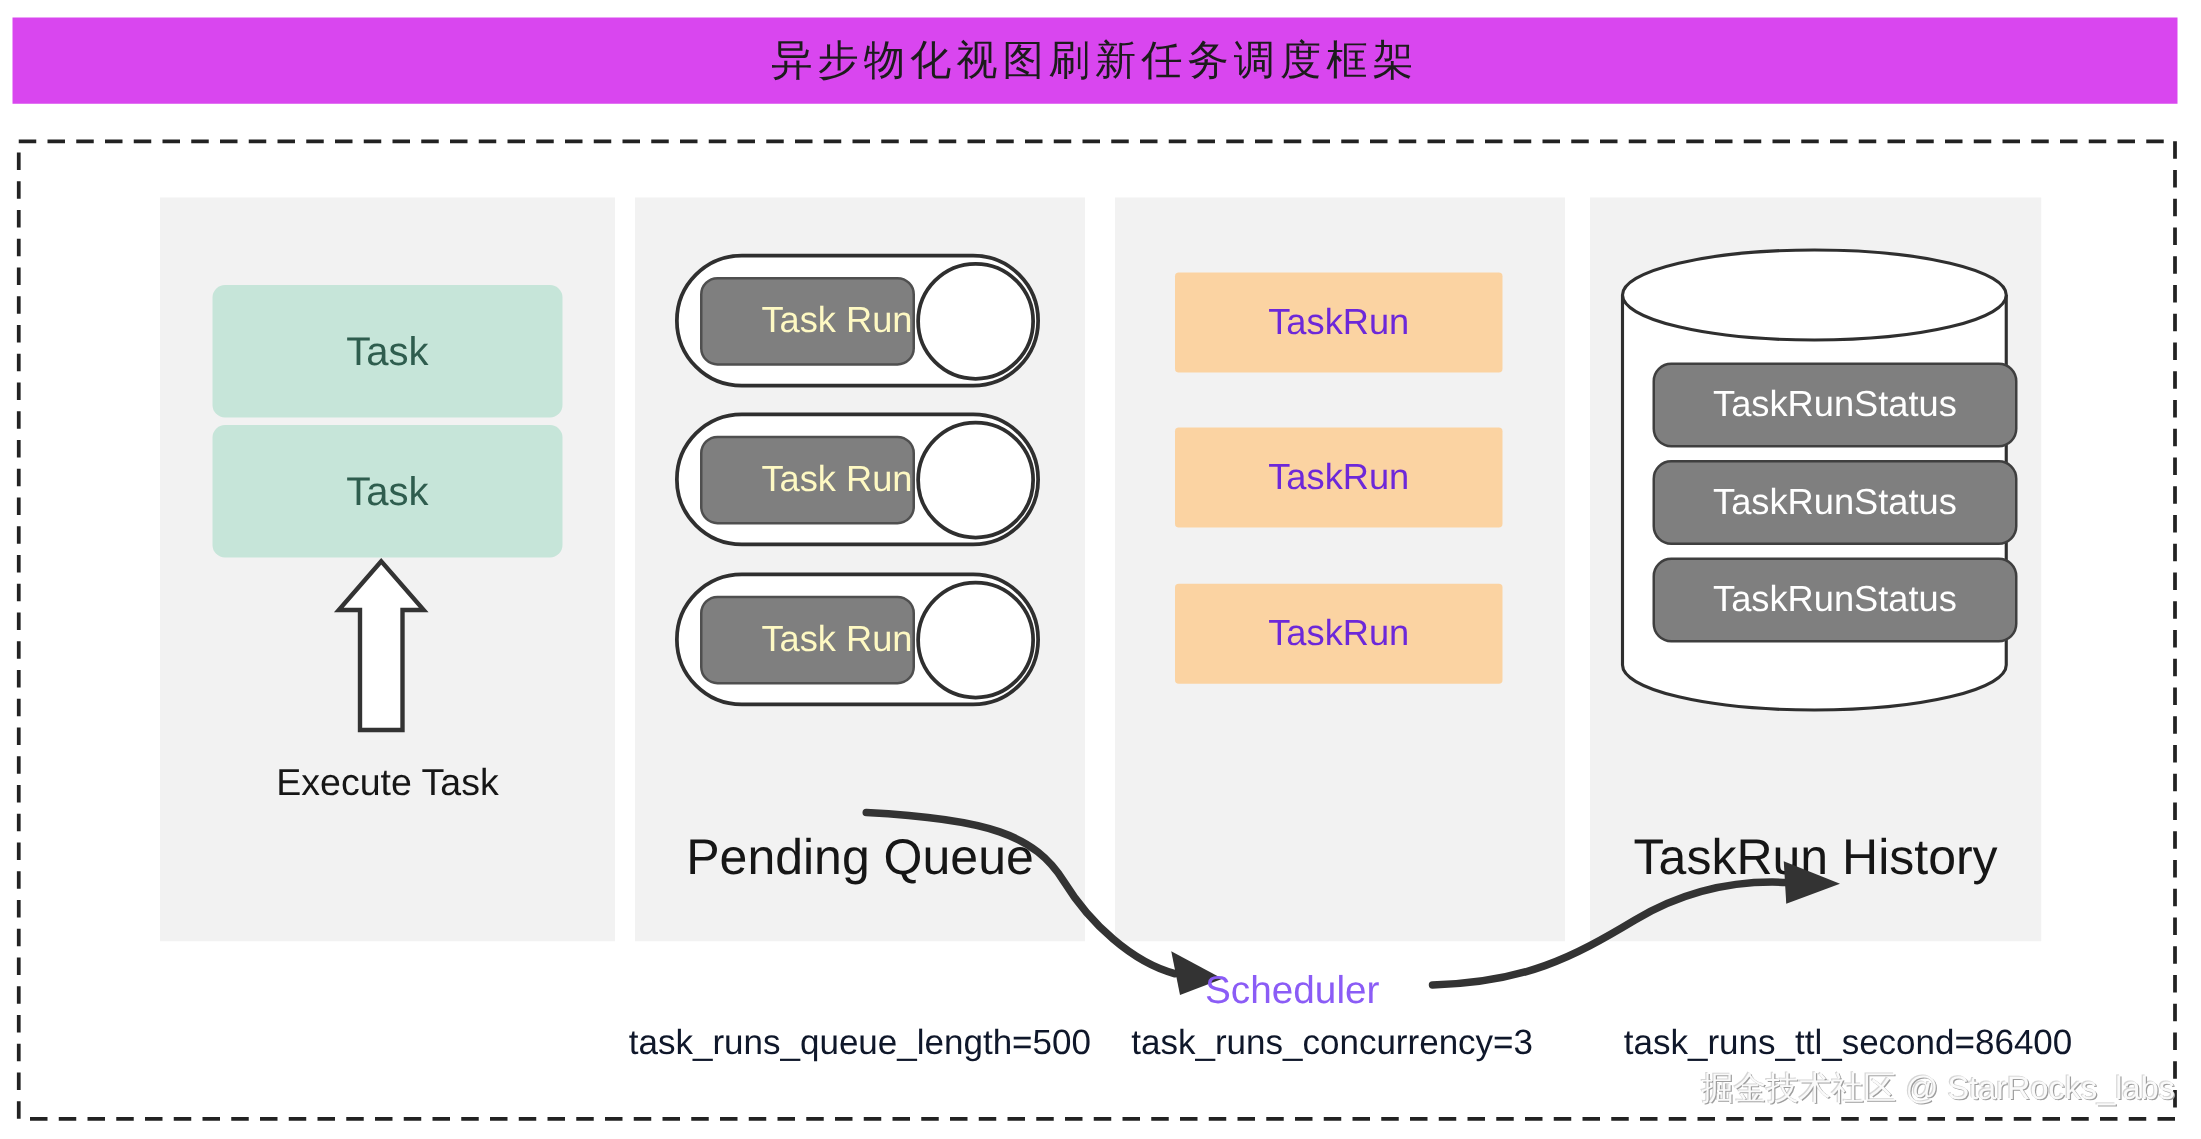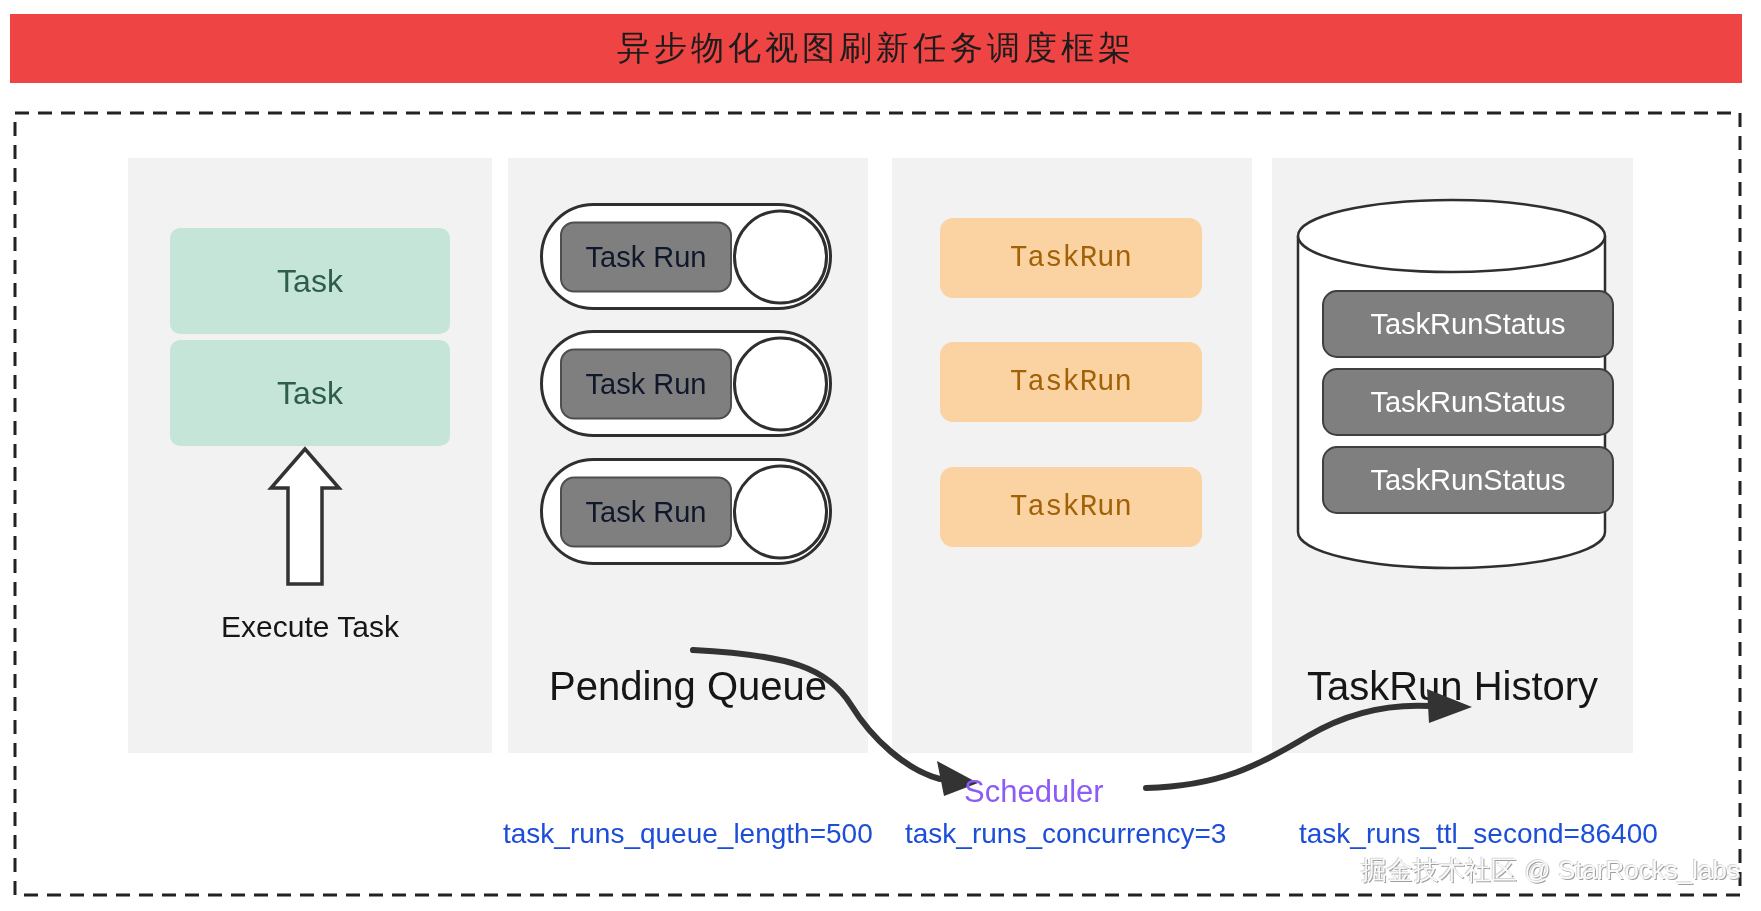--- a/index.html
+++ b/index.html
@@ -1,21 +1,21 @@
 <!DOCTYPE html>
 <html><head>
 <meta charset="utf-8">
 <style>
   html,body{margin:0;padding:0;background:#ffffff;}
   body{width:1761px;height:911px;position:relative;overflow:hidden;
        font-family:"Liberation Sans","DejaVu Sans",sans-serif;color:#111;}
   .abs{position:absolute;}
 
   
-  .titlebar{left:10px;top:14px;width:1732px;height:69px;background:#ef4444;
+  .titlebar{left:10px;top:14px;width:1732px;height:69px;background:#d946ef;
             display:flex;align-items:center;justify-content:center;}
   .titlebar h1{margin:0;font-size:33px;font-weight:500;color:#1c1c1c;letter-spacing:4px;}
 
   
   .overlay{left:0;top:0;width:1761px;height:911px;pointer-events:none;z-index:5;}
 
   
   .panel{top:158px;height:595px;background:#f2f2f2;}
   .p1{left:128px;width:364px;}
   .p2{left:508px;width:360px;}
@@ -31,34 +31,34 @@
   .exec-label{left:0;top:452px;width:100%;text-align:center;font-size:30px;color:#161616;}
 
   
   .pill{left:32px;width:292px;height:107px;background:#fff;border:3px solid #2f2f2f;
         border-radius:54px;box-sizing:border-box;}
   .pill-circle{position:absolute;right:1px;top:50%;transform:translateY(-50%);
         width:95px;height:95px;border-radius:50%;border:3px solid #2f2f2f;
         background:#fff;box-sizing:border-box;}
   .pill-box{position:absolute;left:17px;top:50%;transform:translateY(-50%);
         width:172px;height:71px;background:#7f7f7f;border:2px solid #4f4f4f;
-        border-radius:14px;box-sizing:border-box;color:#0f172a;font-size:29px;
-        display:flex;align-items:center;justify-content:center;}
+        border-radius:14px;box-sizing:border-box;color:#fef9c3;font-size:29px;
+        display:flex;align-items:center;justify-content:flex-end;}
 
   
-  .orange-box{left:48px;width:262px;height:80px;background:#fbd3a2;border-radius:13px;
-        display:flex;align-items:center;justify-content:center;font-size:29px;color:#a16207;font-family:Liberation Mono, monospace;}
+  .orange-box{left:48px;width:262px;height:80px;background:#fbd3a2;border-radius:3px;
+        display:flex;align-items:center;justify-content:center;font-size:29px;color:#6d28d9;}
 
   
   .status-box{left:50px;width:292px;height:68px;background:#7f7f7f;border:2.5px solid #3f3f3f;
         border-radius:15px;box-sizing:border-box;color:#fff;font-size:29px;
         display:flex;align-items:center;justify-content:center;z-index:3;}
 
   
-  .param{top:818px;font-size:28px;color:#1d4ed8;white-space:nowrap;z-index:6;}
+  .param{top:818px;font-size:28px;color:#0f172a;white-space:nowrap;z-index:6;}
   .scheduler{left:964px;top:774px;font-size:31px;color:#8b5cf6;white-space:nowrap;z-index:6;}
   .watermark{right:21px;top:853px;font-size:26px;white-space:nowrap;z-index:6;
         color:#fafafa;text-shadow:1px 1px 0 #9e9e9e,-1px -1px 0 #d6d6d6;}
 </style>
 </head>
 <body>
 
 <div class="abs titlebar">
   <h1>异步物化视图刷新任务调度框架</h1>
 </div>

